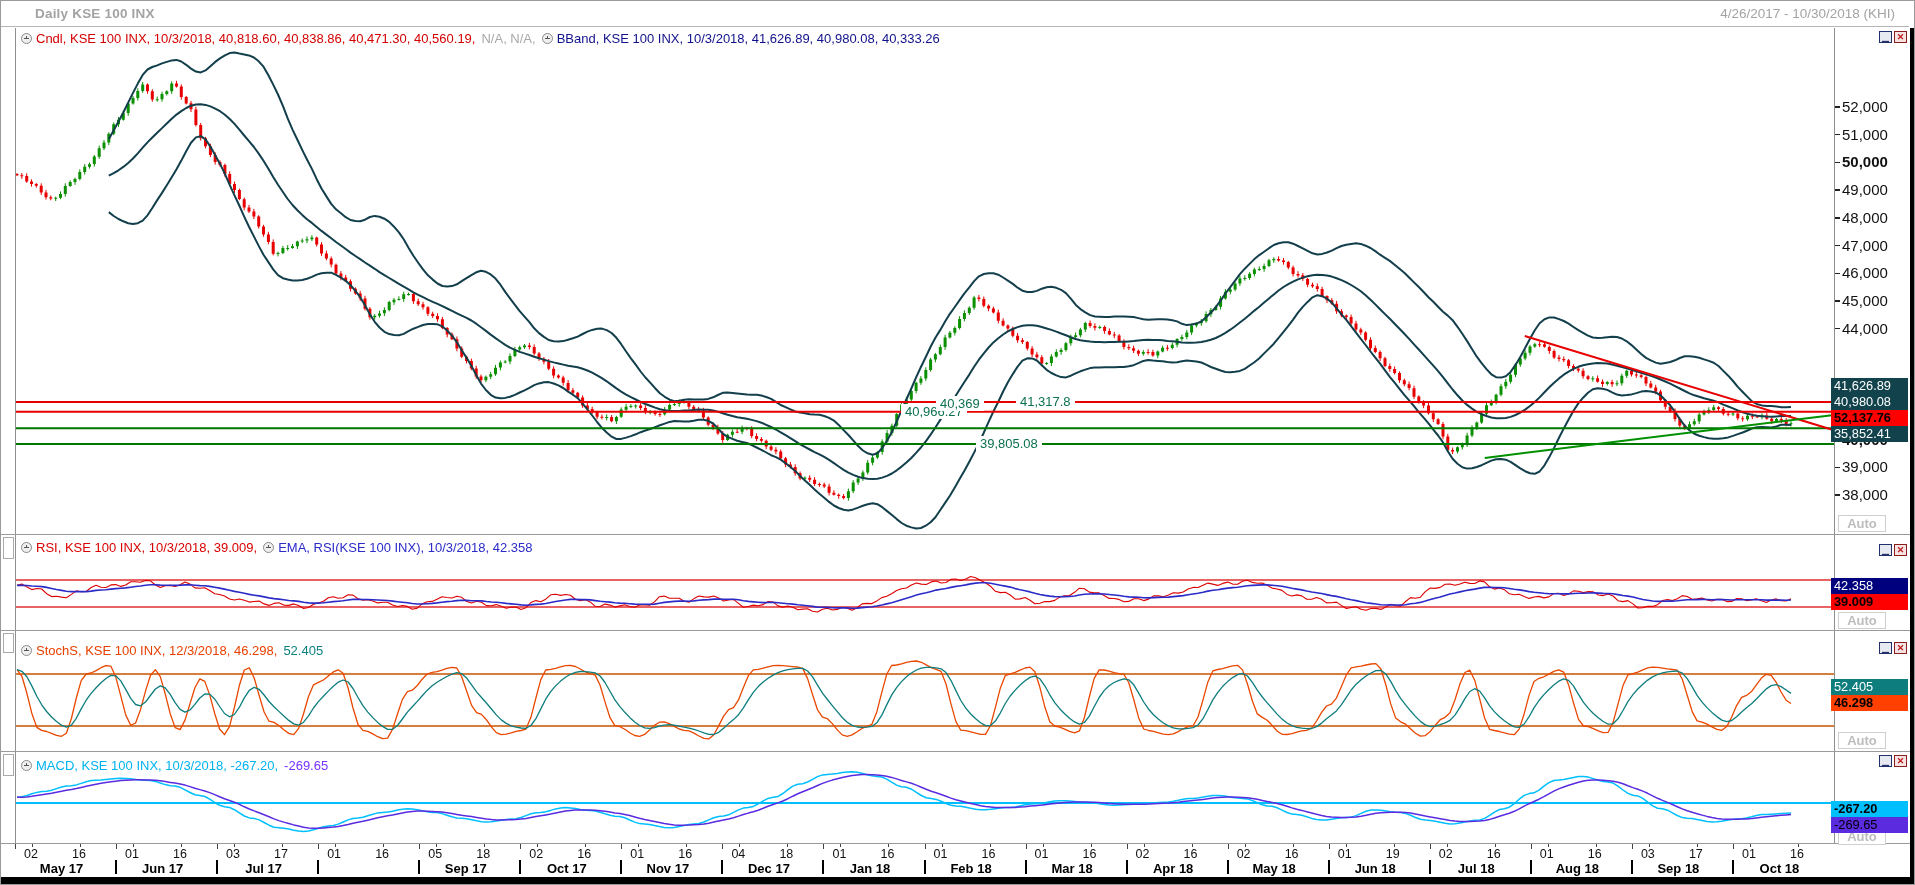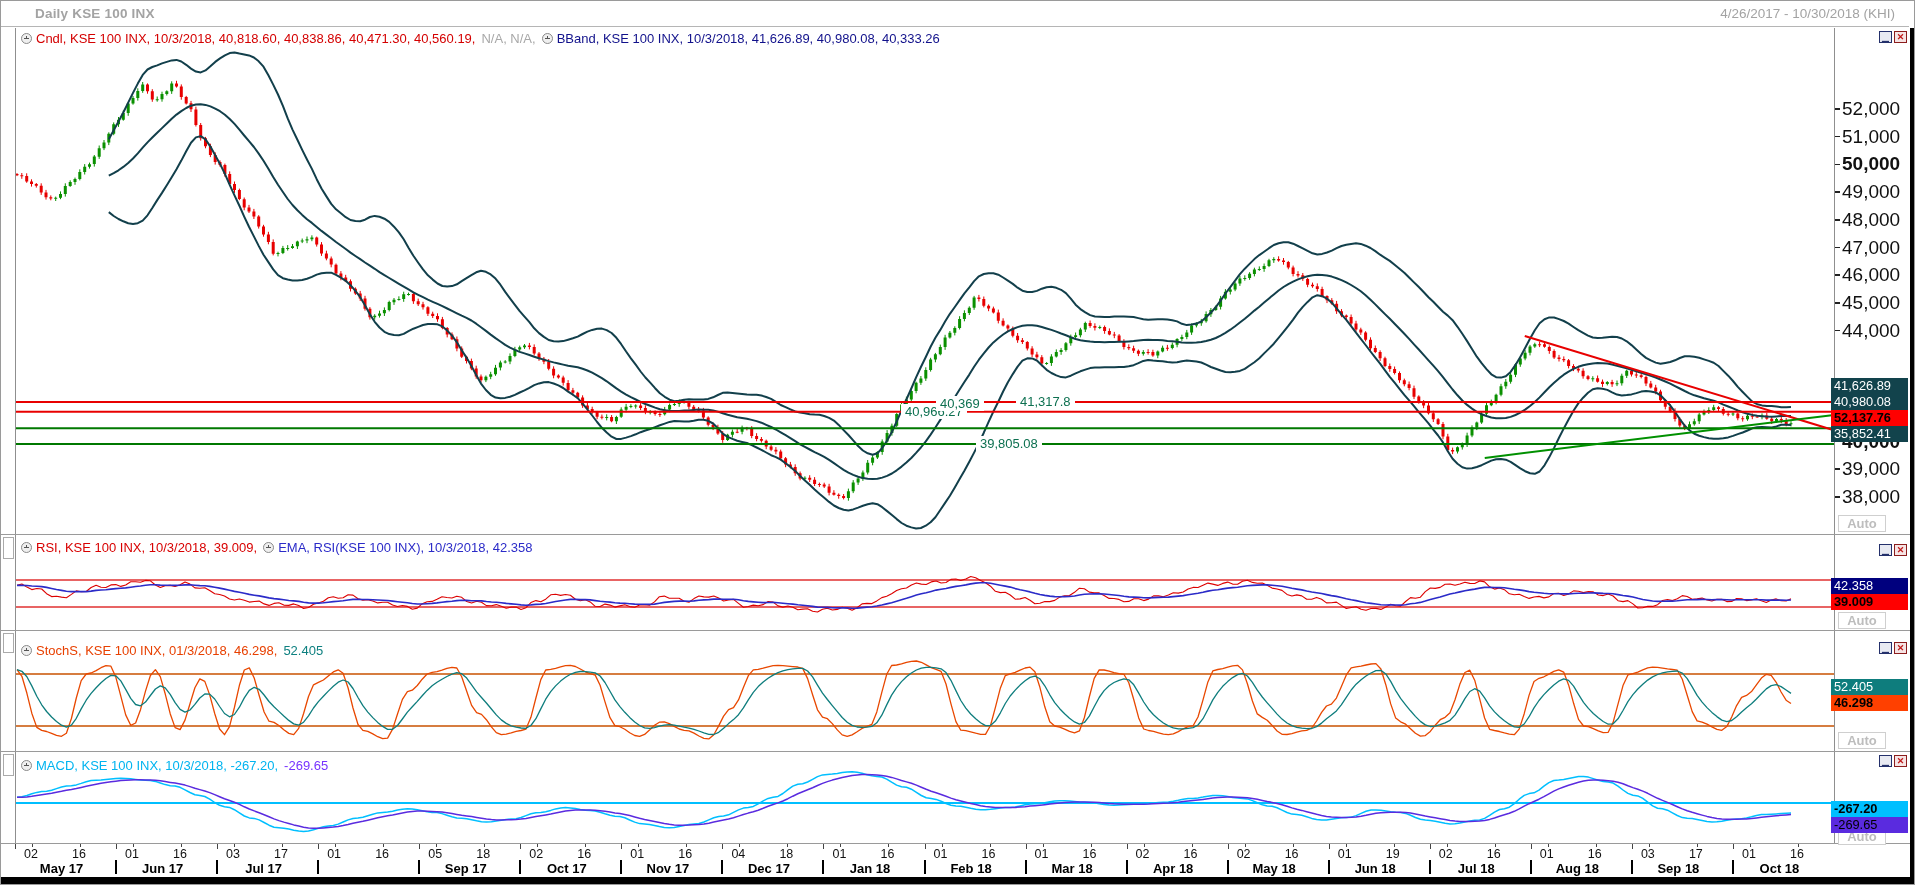--- a/index.html
+++ b/index.html
@@ -9,21 +9,21 @@
   #titlebar{left:0;top:0;width:1908px;height:26px;border-bottom:1px solid #b5b5b5;background:#fff}
   #window-title{left:34px;top:5px;font-size:13.5px;font-weight:bold;color:#a3a3a3;letter-spacing:.2px}
   #date-range{right:14px;top:5px;font-size:13.5px;color:#a3a3a3}
   .legend-row{left:20px;height:20px;font-size:13px;white-space:nowrap}
   .licon{display:inline-block;width:11px;height:11px;border:1px solid #8a8a8a;border-radius:50%;background:#efefef;margin-right:4px;position:relative;top:1px}
   .licon::after{content:"";position:absolute;left:2px;top:4px;width:5px;height:1px;background:#555}
   .licon::before{content:"";position:absolute;left:4px;top:2px;width:1px;height:3px;background:#555}
   .lseg{margin-right:6px}
   svg{position:absolute;left:0;top:0}
   .axis-label{position:absolute;font-size:13px;color:#b9b9b9;font-weight:bold}
-  .ptick{position:absolute;font-size:19px;color:#111;white-space:nowrap}
+  .ptick{position:absolute;font-size:15px;color:#111;white-space:nowrap}
   .ptick .dash{display:inline-block;width:6px;height:1.5px;background:#222;vertical-align:middle;margin-right:2px;position:relative;top:-1px}
   .vbox{position:absolute;left:1830px;width:77px;height:15.8px;font-size:12.8px;line-height:15.8px;padding-left:3px;z-index:6;white-space:nowrap}
   .auto-btn{position:absolute;left:1837px;width:48px;height:17px;border:1px solid #cfcfcf;color:#bdbdbd;font-size:13px;font-weight:bold;text-align:center;line-height:15px;background:#fff;z-index:2}
   .winicons{position:absolute;left:1878px;width:28px;height:12px;z-index:7;display:flex;gap:2px}
   .wi{width:13px;height:12px;font-size:9px;line-height:11px;text-align:center}
   .wi.min{border:1px solid #24306b;color:#24306b;background:#e8eaf2}
   .wi.close{border:1px solid #8c1d1d;color:#c01818;background:#f6e4e4;font-weight:bold}
   .srlabel{position:absolute;background:#fff;padding:0 4px;font-size:13px;color:#0d7050;z-index:3;white-space:nowrap}
   .day-num{position:absolute;font-size:12.5px;color:#111}
   .month-lab{position:absolute;font-size:13px;font-weight:bold;color:#000;text-align:center}
@@ -62,21 +62,21 @@
     <path d="M16.0,796.3L20.9,796.2L25.9,795.9L30.8,795.3L35.8,794.5L40.7,793.7L45.6,793.0L50.6,792.3L55.5,791.3L60.5,790.3L65.4,789.2L70.4,788.4L75.3,787.5L80.2,786.4L85.2,785.3L90.1,784.2L95.1,783.2L100.0,782.3L104.9,781.6L109.9,780.8L114.8,780.2L119.8,779.6L124.7,779.2L129.7,778.9L134.6,778.8L139.5,778.8L144.5,778.9L149.4,779.0L154.4,779.3L159.3,779.8L164.2,780.6L169.2,781.4L174.1,782.1L179.1,782.9L184.0,784.1L189.0,785.6L193.9,787.2L198.8,788.6L203.8,790.0L208.7,791.6L213.7,793.6L218.6,795.7L223.5,797.7L228.5,799.5L233.4,801.3L238.4,803.4L243.3,805.8L248.3,808.0L253.2,809.9L258.1,811.7L263.1,813.7L268.0,815.8L273.0,817.9L277.9,819.6L282.8,821.1L287.8,822.5L292.7,823.9L297.7,825.1L302.6,826.2L307.5,827.0L312.5,827.3L317.4,827.3L322.4,827.0L327.3,826.6L332.3,826.1L337.2,825.5L342.1,824.6L347.1,823.5L352.0,822.3L357.0,821.2L361.9,820.3L366.8,819.2L371.8,818.0L376.7,816.8L381.7,815.7L386.6,814.8L391.6,813.9L396.5,812.9L401.4,812.0L406.4,811.1L411.3,810.5L416.3,810.1L421.2,810.1L426.1,810.2L431.1,810.5L436.0,810.7L441.0,811.1L445.9,811.7L450.9,812.5L455.8,813.4L460.7,814.2L465.7,814.9L470.6,815.6L475.6,816.5L480.5,817.3L485.4,818.0L490.4,818.6L495.3,818.9L500.3,818.9L505.2,818.8L510.2,818.7L515.1,818.5L520.0,818.1L525.0,817.4L529.9,816.5L534.9,815.5L539.8,814.7L544.7,813.9L549.7,813.0L554.6,812.0L559.6,811.0L564.5,810.1L569.4,809.4L574.4,809.1L579.3,809.0L584.3,809.0L589.2,809.1L594.2,809.3L599.1,809.7L604.0,810.3L609.0,811.1L613.9,811.9L618.9,812.6L623.8,813.5L628.7,814.6L633.7,815.9L638.6,817.2L643.6,818.4L648.5,819.4L653.5,820.4L658.4,821.4L663.3,822.4L668.3,823.3L673.2,823.9L678.2,824.2L683.1,824.2L688.0,824.1L693.0,823.8L697.9,823.6L702.9,823.1L707.8,822.2L712.8,821.1L717.7,820.0L722.6,819.0L727.6,818.0L732.5,816.7L737.5,815.1L742.4,813.5L747.3,812.1L752.3,810.8L757.2,809.2L762.2,807.3L767.1,805.3L772.1,803.5L777.0,801.9L781.9,800.0L786.9,797.7L791.8,795.2L796.8,792.8L801.7,790.8L806.6,788.8L811.6,786.7L816.5,784.5L821.5,782.4L826.4,780.6L831.3,779.1L836.3,777.8L841.2,776.5L846.2,775.4L851.1,774.5L856.1,773.9L861.0,773.6L865.9,773.6L870.9,773.8L875.8,774.1L880.8,774.5L885.7,775.2L890.6,776.4L895.6,777.9L900.5,779.5L905.5,780.9L910.4,782.3L915.4,784.1L920.3,786.2L925.2,788.3L930.2,790.2L935.1,791.8L940.1,793.5L945.0,795.3L949.9,797.1L954.9,798.7L959.8,800.0L964.8,801.3L969.7,802.5L974.7,803.6L979.6,804.7L984.5,805.5L989.5,806.0L994.4,806.4L999.4,806.5L1004.3,806.5L1009.2,806.5L1014.2,806.4L1019.1,806.1L1024.1,805.7L1029.0,805.1L1033.9,804.7L1038.9,804.2L1043.8,803.7L1048.8,803.1L1053.7,802.5L1058.7,802.0L1063.6,801.5L1068.5,801.3L1073.5,801.1L1078.4,801.1L1083.4,801.1L1088.3,801.2L1093.2,801.3L1098.2,801.6L1103.1,802.0L1108.1,802.4L1113.0,802.8L1118.0,803.0L1122.9,803.2L1127.8,803.3L1132.8,803.3L1137.7,803.2L1142.7,803.2L1147.6,803.1L1152.5,802.8L1157.5,802.6L1162.4,802.3L1167.4,802.1L1172.3,801.7L1177.3,801.2L1182.2,800.6L1187.1,800.0L1192.1,799.5L1197.0,799.0L1202.0,798.4L1206.9,797.8L1211.8,797.1L1216.8,796.6L1221.7,796.2L1226.7,796.1L1231.6,796.1L1236.6,796.3L1241.5,796.5L1246.4,796.8L1251.4,797.4L1256.3,798.2L1261.3,799.4L1266.2,800.5L1271.1,801.4L1276.1,802.5L1281.0,803.8L1286.0,805.3L1290.9,806.9L1295.8,808.2L1300.8,809.4L1305.7,810.7L1310.7,812.0L1315.6,813.3L1320.6,814.5L1325.5,815.4L1330.4,815.9L1335.4,816.2L1340.3,816.4L1345.3,816.4L1350.2,816.3L1355.1,816.0L1360.1,815.2L1365.0,814.3L1370.0,813.2L1374.9,812.3L1379.9,811.7L1384.8,811.4L1389.7,811.3L1394.7,811.3L1399.6,811.3L1404.6,811.6L1409.5,812.1L1414.4,813.0L1419.4,814.1L1424.3,815.1L1429.3,815.9L1434.2,816.8L1439.2,817.7L1444.1,818.6L1449.0,819.5L1454.0,820.1L1458.9,820.5L1463.9,820.6L1468.8,820.5L1473.7,820.2L1478.7,820.0L1483.6,819.5L1488.6,818.4L1493.5,817.0L1498.5,815.3L1503.4,813.8L1508.3,812.2L1513.3,810.3L1518.2,807.9L1523.2,805.2L1528.1,802.7L1533.0,800.5L1538.0,798.2L1542.9,795.6L1547.9,792.8L1552.8,790.1L1557.7,787.9L1562.7,786.0L1567.6,784.3L1572.6,782.7L1577.5,781.3L1582.5,780.1L1587.4,779.3L1592.3,779.0L1597.3,779.0L1602.2,779.3L1607.2,779.7L1612.1,780.2L1617.0,781.2L1622.0,782.7L1626.9,784.7L1631.9,786.6L1636.8,788.3L1641.8,790.1L1646.7,792.3L1651.6,794.8L1656.6,797.3L1661.5,799.4L1666.5,801.4L1671.4,803.5L1676.3,805.7L1681.3,807.9L1686.2,809.7L1691.2,811.3L1696.1,812.7L1701.1,814.1L1706.0,815.4L1710.9,816.5L1715.9,817.4L1720.8,817.9L1725.8,818.2L1730.7,818.3L1735.6,818.2L1740.6,818.1L1745.5,817.9L1750.5,817.5L1755.4,816.9L1760.4,816.2L1765.3,815.7L1770.2,815.2L1775.2,814.7L1780.1,814.3L1785.1,813.9L1790.0,813.5" stroke="#5a2bdf" stroke-width="1.5" fill="none" stroke-linejoin="round"></path>
   </svg>
 
 <div id="titlebar" class="abs">
   <div id="window-title" class="abs">Daily KSE 100 INX</div>
   <div id="date-range" class="abs">4/26/2017 - 10/30/2018 (KHI)</div>
 </div>
 
 <div class="abs legend-row" id="legend-price" style="top:30px"><span class="licon"></span><span class="lseg" style="color: rgb(212, 0, 0);">Cndl, KSE 100 INX, 10/3/2018, 40,818.60, 40,838.86, 40,471.30, 40,560.19,</span><span class="lseg" style="color: rgb(168, 168, 168);">N/A, N/A,</span><span class="licon"></span><span class="lseg" style="color: rgb(17, 17, 139);">BBand, KSE 100 INX, 10/3/2018, 41,626.89, 40,980.08, 40,333.26</span></div>
 <div class="abs legend-row" id="legend-rsi" style="top:539px"><span class="licon"></span><span class="lseg" style="color: rgb(216, 0, 0);">RSI, KSE 100 INX, 10/3/2018, 39.009,</span><span class="licon"></span><span class="lseg" style="color: rgb(43, 43, 200);">EMA, RSI(KSE 100 INX), 10/3/2018, 42.358</span></div>
-<div class="abs legend-row" id="legend-stoch" style="top:642px"><span class="licon"></span><span class="lseg" style="color: rgb(232, 64, 0);">StochS, KSE 100 INX, 01/3/2018, 46.298,</span><span class="lseg" style="color: rgb(14, 128, 128);">52.405</span></div>
+<div class="abs legend-row" id="legend-stoch" style="top:642px"><span class="licon"></span><span class="lseg" style="color: rgb(232, 64, 0);">StochS, KSE 100 INX, 12/3/2018, 46.298,</span><span class="lseg" style="color: rgb(14, 128, 128);">52.405</span></div>
 <div class="abs legend-row" id="legend-macd" style="top:757px"><span class="licon"></span><span class="lseg" style="color: rgb(0, 180, 240);">MACD, KSE 100 INX, 10/3/2018, -267.20,</span><span class="lseg" style="color: rgb(119, 51, 255);">-269.65</span></div>
 
 <div id="right-gutter">
     <div class="abs winicons" style="left:1878px;top:30px;">
       <div class="wi min">▁</div>
       <div class="wi close">✕</div>
     </div>
     <div class="abs winicons" style="left:1878px;top:543px;">
       <div class="wi min">▁</div>
       <div class="wi close">✕</div>

